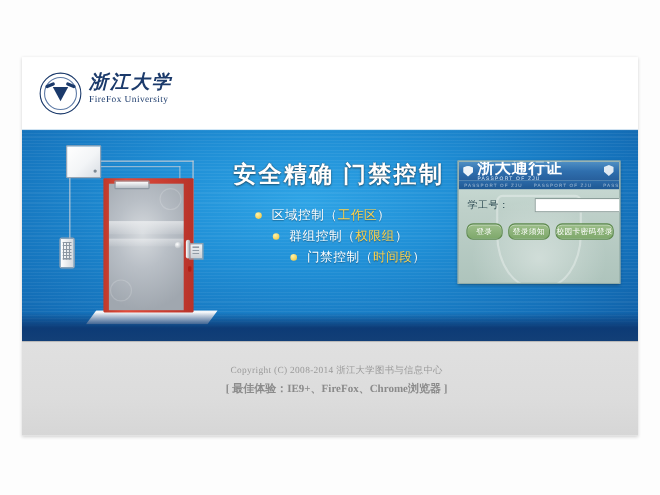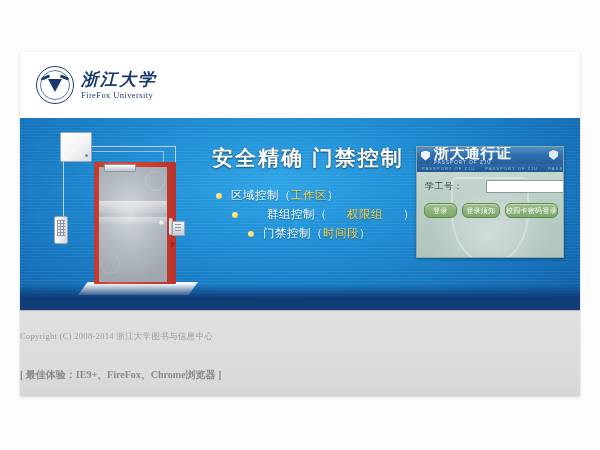--- a/index.html
+++ b/index.html
@@ -38,21 +38,21 @@
     width: 560px;
     height: 66px;
     background: #ffffff;
   }
 
   .logo-wrap {
     position: absolute;
     left: 16px;
     top: 14px;
     display: flex;
-    align-items: center;
+    align-items: flex-start;
   }
 
   .seal {
     width: 36px;
     height: 36px;
     border-radius: 50%;
     border: 1.4px solid #1b3a6b;
     position: relative;
     background: #ffffff;
     flex: 0 0 auto;
@@ -267,36 +267,36 @@
     font-size: 21px;
     font-weight: bold;
     color: #ffffff;
     letter-spacing: 2px;
     white-space: nowrap;
     text-shadow: 0 1px 2px rgba(0,0,0,0.45), 0 0 1px rgba(0,0,0,0.6);
   }
 
   .features {
     position: absolute;
-    left: 196px;
+    left: 212px;
     top: 68px;
     width: 210px;
   }
   .feature {
     display: flex;
     align-items: center;
     height: 19px;
     font-size: 11.5px;
     color: #ffffff;
     letter-spacing: 0.5px;
     white-space: nowrap;
     text-shadow: 0 1px 1px rgba(0,0,0,0.35);
   }
   .feature.i1 { margin-left: 0px; }
-  .feature.i2 { margin-left: 16px; gap: 20px; }
+  .feature.i2 { margin-left: 16px; }
   .feature.i3 { margin-left: 32px; }
   .bullet {
     width: 6px; height: 6px;
     border-radius: 50%;
     background: radial-gradient(circle at 35% 30%, #fff3a8, #f2c231);
     margin-right: 9px;
     flex: 0 0 auto;
   }
   .hl { color: #ffd24a; }
 
@@ -418,32 +418,32 @@
     left: 0;
     top: 258px;
     width: 560px;
     height: 86px;
     background: linear-gradient(to bottom, #e0e0e0 0%, #dcdcdc 60%, #d6d6d6 100%);
     border-top: 1px solid #b9b9b9;
   }
   .footer-line {
     position: absolute;
     width: 572px;
-    text-align: left;
+    text-align: center;
     color: #9a9a9a;
     white-space: nowrap;
   }
   .footer-line.l1 {
     top: 20px;
     font-size: 8.5px;
     letter-spacing: .3px;
     font-family: "Liberation Serif", "DejaVu Serif", serif;
   }
   .footer-line.l2 {
-    top: 57px;
+    top: 35px;
     font-size: 10px;
     color: #8b8b8b;
     font-weight: bold;
     font-family: "Liberation Serif", "DejaVu Serif", serif;
   }
 </style>
 </head>
 <body>
 
 <div id="page">

